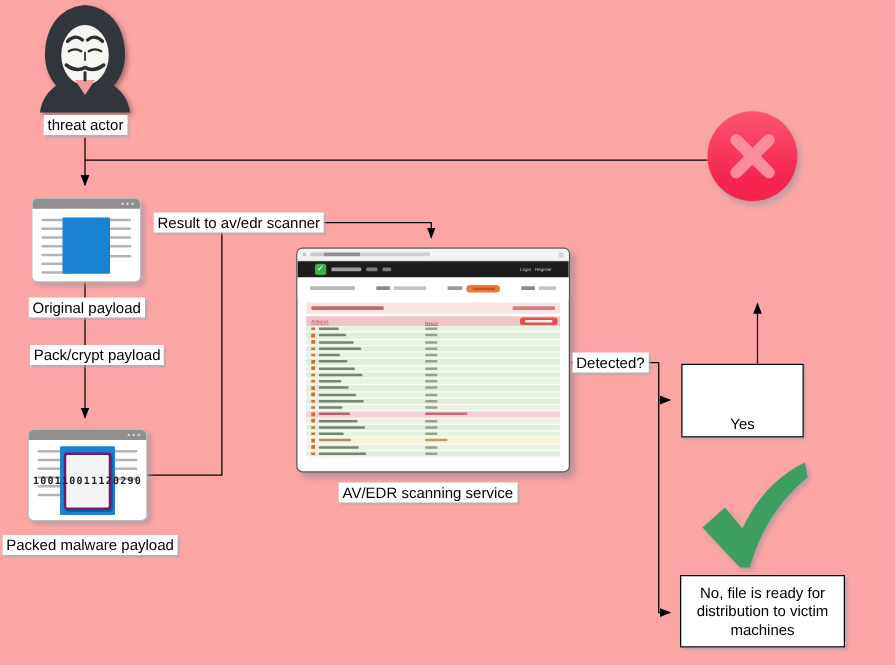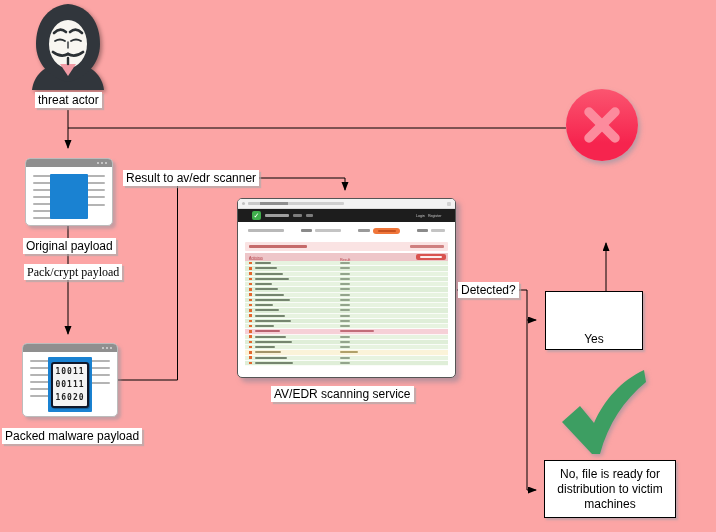--- a/index.html
+++ b/index.html
@@ -19,22 +19,22 @@
   .win{position:absolute;background:#fff;border:1px solid #bcbcbc;border-radius:5px;
        box-shadow:3px 3px 3px rgba(150,150,160,.5);box-sizing:border-box;}
   .win-bar{height:8px;background:#8f8f8f;border-radius:4px 4px 0 0;position:relative;}
   .win-bar::after{content:"";position:absolute;right:5px;top:3px;width:2px;height:2px;border-radius:50%;
        background:#d9d9d9;box-shadow:-4px 0 0 #d9d9d9,-8px 0 0 #d9d9d9;}
   .win-body{position:relative;}
   .hl{height:2px;background:#b4b4b4;border-radius:1px;width:24px;margin-bottom:5px;}
   .hstack{position:absolute;top:8px;}
   .bluebox{position:absolute;left:50%;transform:translateX(-50%);background:#1a82d2;border-radius:1px;
        display:flex;align-items:center;justify-content:center;}
-  .binbox{background:#f4f4f4;border:2px solid #0f172a;border-radius:3px;width:34px;height:42px;
-       display:flex;flex-direction:column;align-items:center;justify-content:center;
+  .binbox{background:#f4f4f4;border:2px solid #701a75;border-radius:3px;width:34px;height:42px;
+       display:flex;flex-direction:row;align-items:center;justify-content:center;
        font-family:"DejaVu Sans Mono", monospace;font-weight:bold;font-size:8px;line-height:13px;
        letter-spacing:1px;color:#222;box-shadow:1px 1px 1px rgba(0,0,0,.3);}
   
   .failcircle{position:absolute;width:72px;height:72px;border-radius:50%;
        background:linear-gradient(180deg,#fb5570 0%,#f6244e 75%);
        box-shadow:2px 3px 5px rgba(150,150,165,.7);z-index:2;}
   
   .scanner{position:absolute;left:237px;top:198px;width:219px;height:180px;background:#fff;
        border:1px solid #555;border-radius:5px;box-shadow:4px 4px 5px rgba(130,130,150,.55);
        overflow:hidden;z-index:2;box-sizing:border-box;}
@@ -136,21 +136,21 @@
           <div class="hl"></div>
           <div class="hl"></div>
           <div class="hl"></div>
         <div class="hl" style="margin-top:6px;"></div>
       </div>
       <div class="bluebox" style="top:7px;width:38px;height:45px;"></div>
     </div>
   </div>
   <div class="lbl" style="left:23px;top:238px;">Original payload</div>
 
-  <div class="lbl" style="left:24px;top:264px;font-family:Liberation Serif, serif;">Pack/crypt payload</div>
+  <div class="lbl" style="left:24px;top:276px;">Pack/crypt payload</div>
 
   <div class="win node" style="left:22px;top:343px;width:96px;height:74px;">
     <div class="win-bar"></div>
     <div class="win-body" style="height:65px;">
       <div class="hstack" style="left:7px;">
         <div class="hl"></div>
           <div class="hl"></div>
           <div class="hl"></div>
         <div class="hl"></div>
           <div class="hl"></div>
@@ -159,21 +159,21 @@
       <div class="hstack" style="right:7px;">
         <div class="hl"></div>
           <div class="hl"></div>
           <div class="hl"></div>
         <div class="hl" style="margin-top:6px;"></div>
       </div>
       <div class="bluebox" style="top:5px;width:44px;height:55px;">
         <div class="binbox">
           <span>10011</span>
           <span>00111</span>
-          <span>16020</span>
+          <span>20290</span>
         </div>
       </div>
     </div>
   </div>
   <div class="lbl" style="left:2px;top:428px;">Packed malware payload</div>
 
   <div class="lbl" style="left:123px;top:170px;">Result to av/edr scanner</div>
 
   <div class="scanner">
     <div class="sc-chrome">

